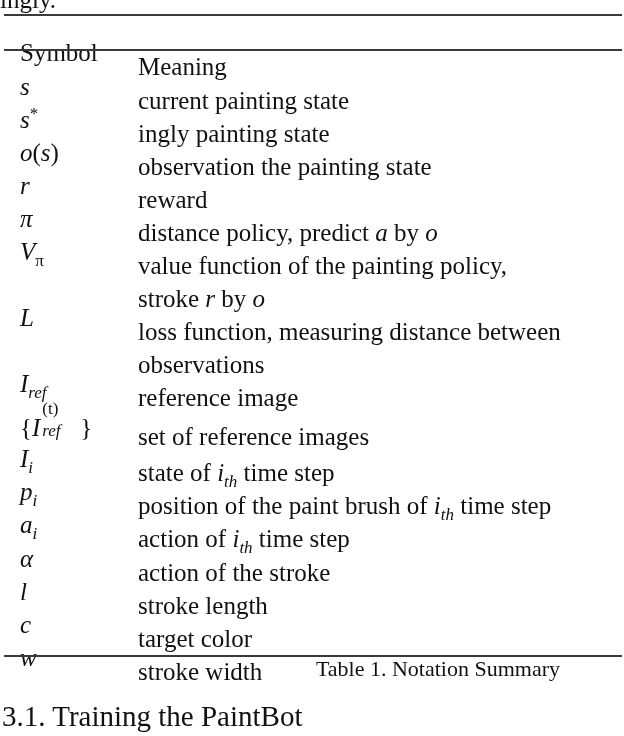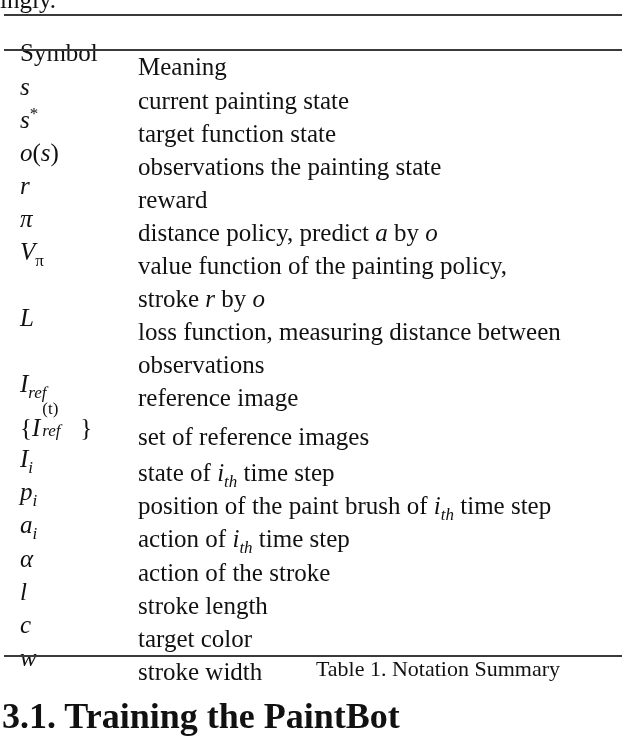--- a/index.html
+++ b/index.html
@@ -39,21 +39,21 @@
     display: inline-block; position: relative; width: 54px; height: 30px; vertical-align: baseline;
   }
   .stack .s-sup { position: absolute; left: 2px; top: -14px; font-size: 17px; font-style: normal; }
   .stack .s-sub { position: absolute; left: 2px; top: 8px; font-size: 17px; font-style: italic; }
   .caption {
     position: absolute; left: 0; width: 560px; top: 654px;
     text-align: right; font-size: 22px; line-height: 30px;
   }
   .section {
     position: absolute; left: 2px; top: 697px;
-    font-size: 36px; font-weight: bold; line-height: 38px; white-space: nowrap;
+    font-size: 29px; font-weight: normal; line-height: 38px; white-space: nowrap;
   }
 </style>
 </head>
 <body>
 
 <div class="prev-text">ingly.</div>
 
 <div class="rule top"></div>
 
 <div class="row hdr" style="top:16px;">
@@ -63,26 +63,26 @@
 
 <div class="rule mid"></div>
 
 <div class="row" style="top:50px;">
   <span class="sym">s</span>
   <span class="mean">current painting state</span>
 </div>
 
 <div class="row" style="top:83px;">
   <span class="sym"><span>s</span><sup class="up">*</sup></span>
-  <span class="mean">target function state</span>
+  <span class="mean">ingly painting state</span>
 </div>
 
 <div class="row" style="top:116px;">
   <span class="sym"><span>o</span><span class="up">(</span><span>s</span><span class="up">)</span></span>
-  <span class="mean">observations the painting state</span>
+  <span class="mean">observation the painting state</span>
 </div>
 
 <div class="row" style="top:149px;">
   <span class="sym">r</span>
   <span class="mean">reward</span>
 </div>
 
 <div class="row" style="top:182px;">
   <span class="sym">π</span>
   <span class="mean"><span>distance policy, predict </span><i>a</i><span> by </span><i>o</i></span>

